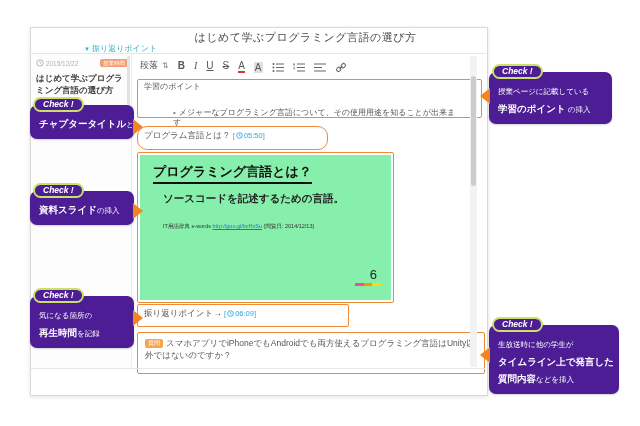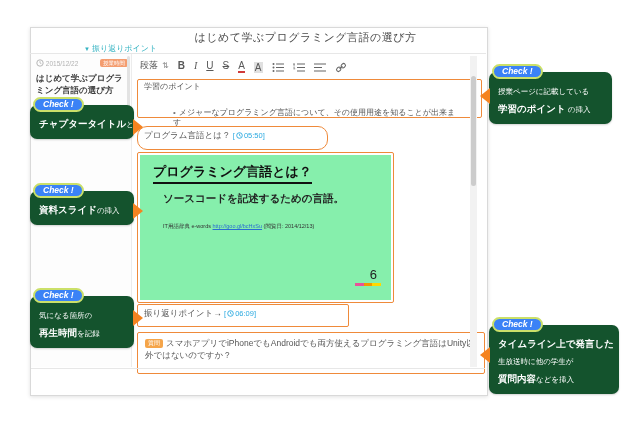--- a/index.html
+++ b/index.html
@@ -60,22 +60,22 @@
 
   
   .q-badge{display:inline-block;background:#f5a54a;color:#fff;font-size:6px;padding:1px 3px;border-radius:2px;margin-right:3px;vertical-align:1px;line-height:7px;}
 
   
   .scrollbar{position:absolute;left:470px;top:56px;width:7px;height:311px;background:#f2f2f2;}
   .scroll-thumb{position:absolute;left:1px;top:20px;width:5px;height:110px;background:#cccccc;border-radius:3px;cursor:grab;}
 
   
   .callout{position:absolute;z-index:5;}
-  .co-body{position:relative;background:#14532d;border-radius:7px;color:#fff;padding:9px 8px 7px 9px;box-shadow:0 1px 2px rgba(0,0,0,.18);}
-  .pill{position:absolute;left:3px;top:-8px;z-index:6;background:#3b82f6;border:2px solid #cbe069;color:#fff;font-style:italic;font-weight:bold;font-size:8.5px;line-height:11px;padding:0 8px;border-radius:10px;}
+  .co-body{position:relative;background:#4c1d95;border-radius:7px;color:#fff;padding:9px 8px 7px 9px;box-shadow:0 1px 2px rgba(0,0,0,.18);}
+  .pill{position:absolute;left:3px;top:-8px;z-index:6;background:#4c1d95;border:2px solid #cbe069;color:#fff;font-style:italic;font-weight:bold;font-size:8.5px;line-height:11px;padding:0 8px;border-radius:10px;}
   .co-line{line-height:15px;white-space:nowrap;}
   .co-bold{font-size:9.5px;font-weight:bold;}
   .co-small{font-size:7.5px;}
   .arr{position:absolute;width:0;height:0;}
   .arr-right{right:-9px;border-top:8px solid transparent;border-bottom:8px solid transparent;border-left:10px solid #f5831f;}
   .arr-left{left:-9px;border-top:8px solid transparent;border-bottom:8px solid transparent;border-right:10px solid #f5831f;}
 
   .co-l1{left:30px;top:105px;width:104px;}
   .co-l1 .arr{top:14px;}
   .co-l2{left:30px;top:191px;width:104px;}
@@ -229,20 +229,20 @@
     <div class="co-body">
       <div class="co-line"><span class="co-small">授業ページに記載している</span></div>
       <div class="co-line"><span class="co-bold">学習のポイント</span><span class="co-small"> の挿入</span></div>
       <div class="arr arr-left"></div>
     </div>
   </div>
 
   <div class="callout co-r2">
     <div class="pill">Check !</div>
     <div class="co-body">
+      <div class="co-line"><span class="co-small">生放送時に他の学生が</span></div>
       <div class="co-line"><span class="co-bold">タイムライン上で発言した</span></div>
-      <div class="co-line"><span class="co-small">生放送時に他の学生が</span></div>
       <div class="co-line"><span class="co-bold">質問内容</span><span class="co-small">などを挿入</span></div>
       <div class="arr arr-left"></div>
     </div>
   </div>
 
 </div>
 
 </body></html>

